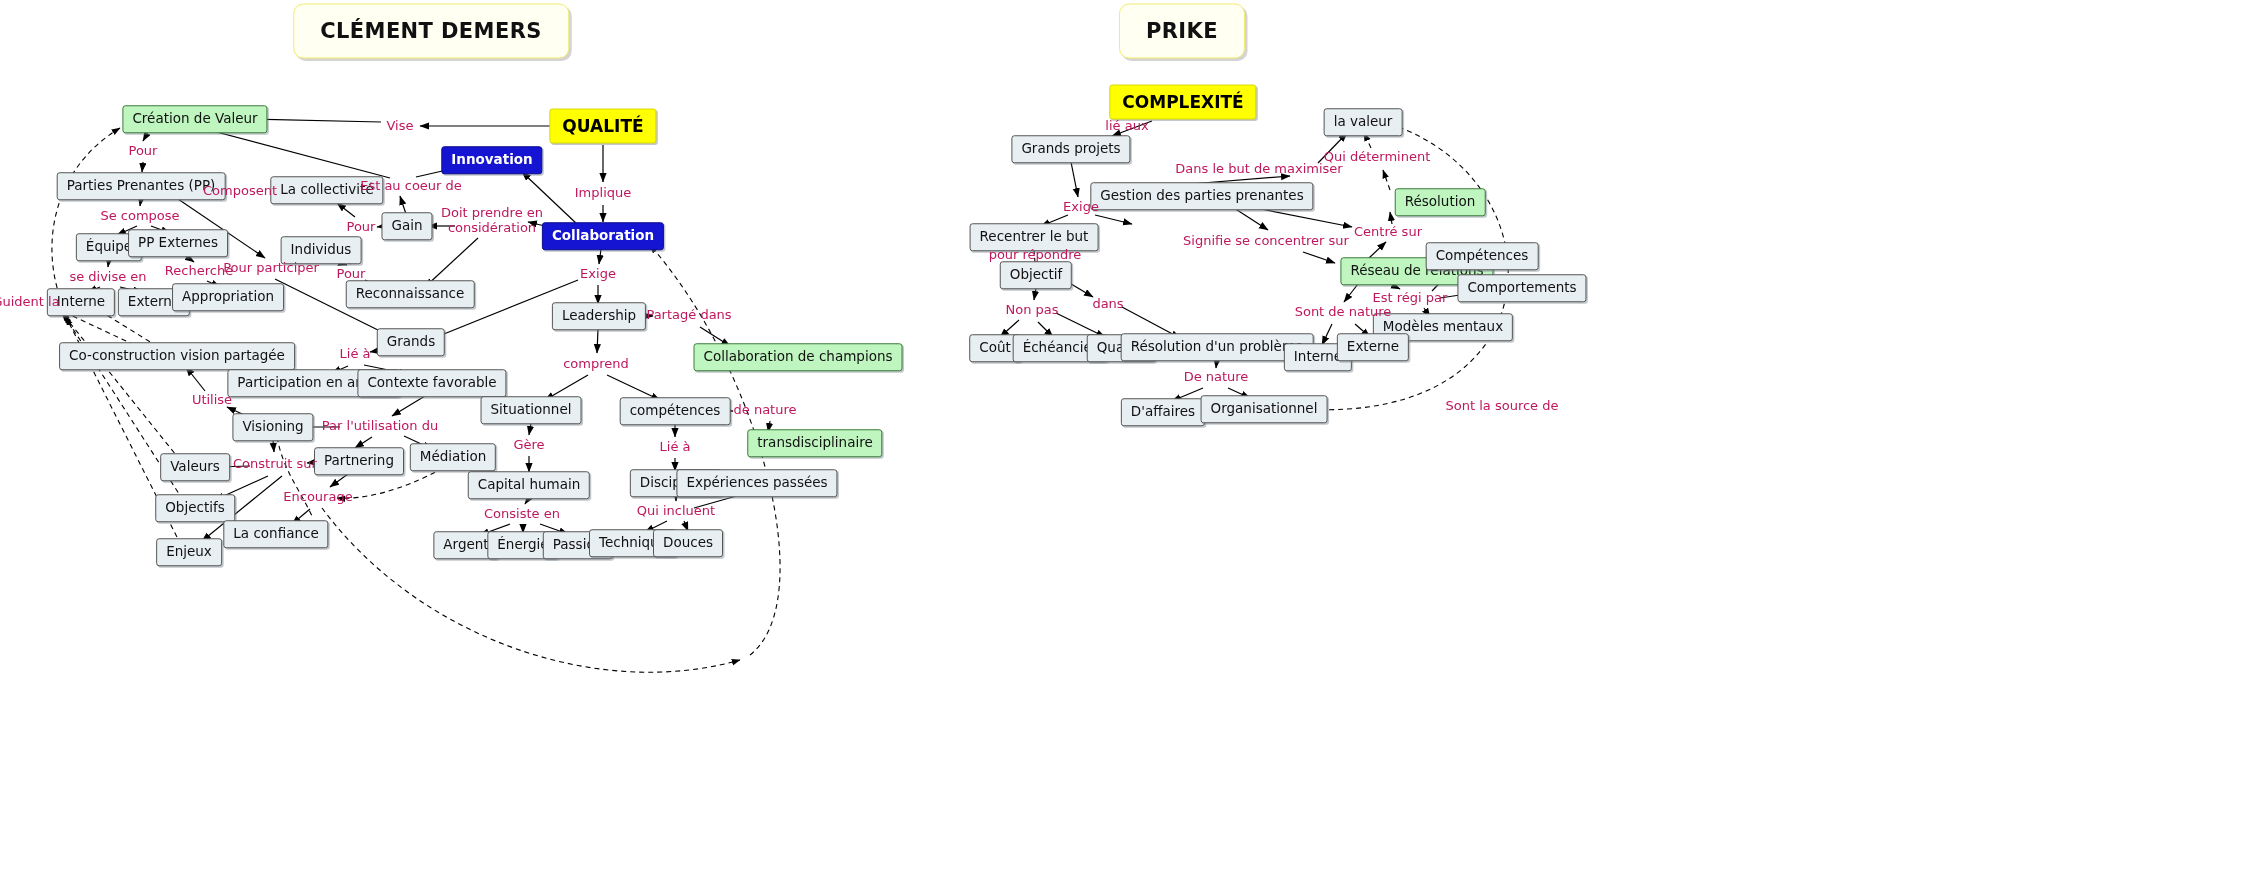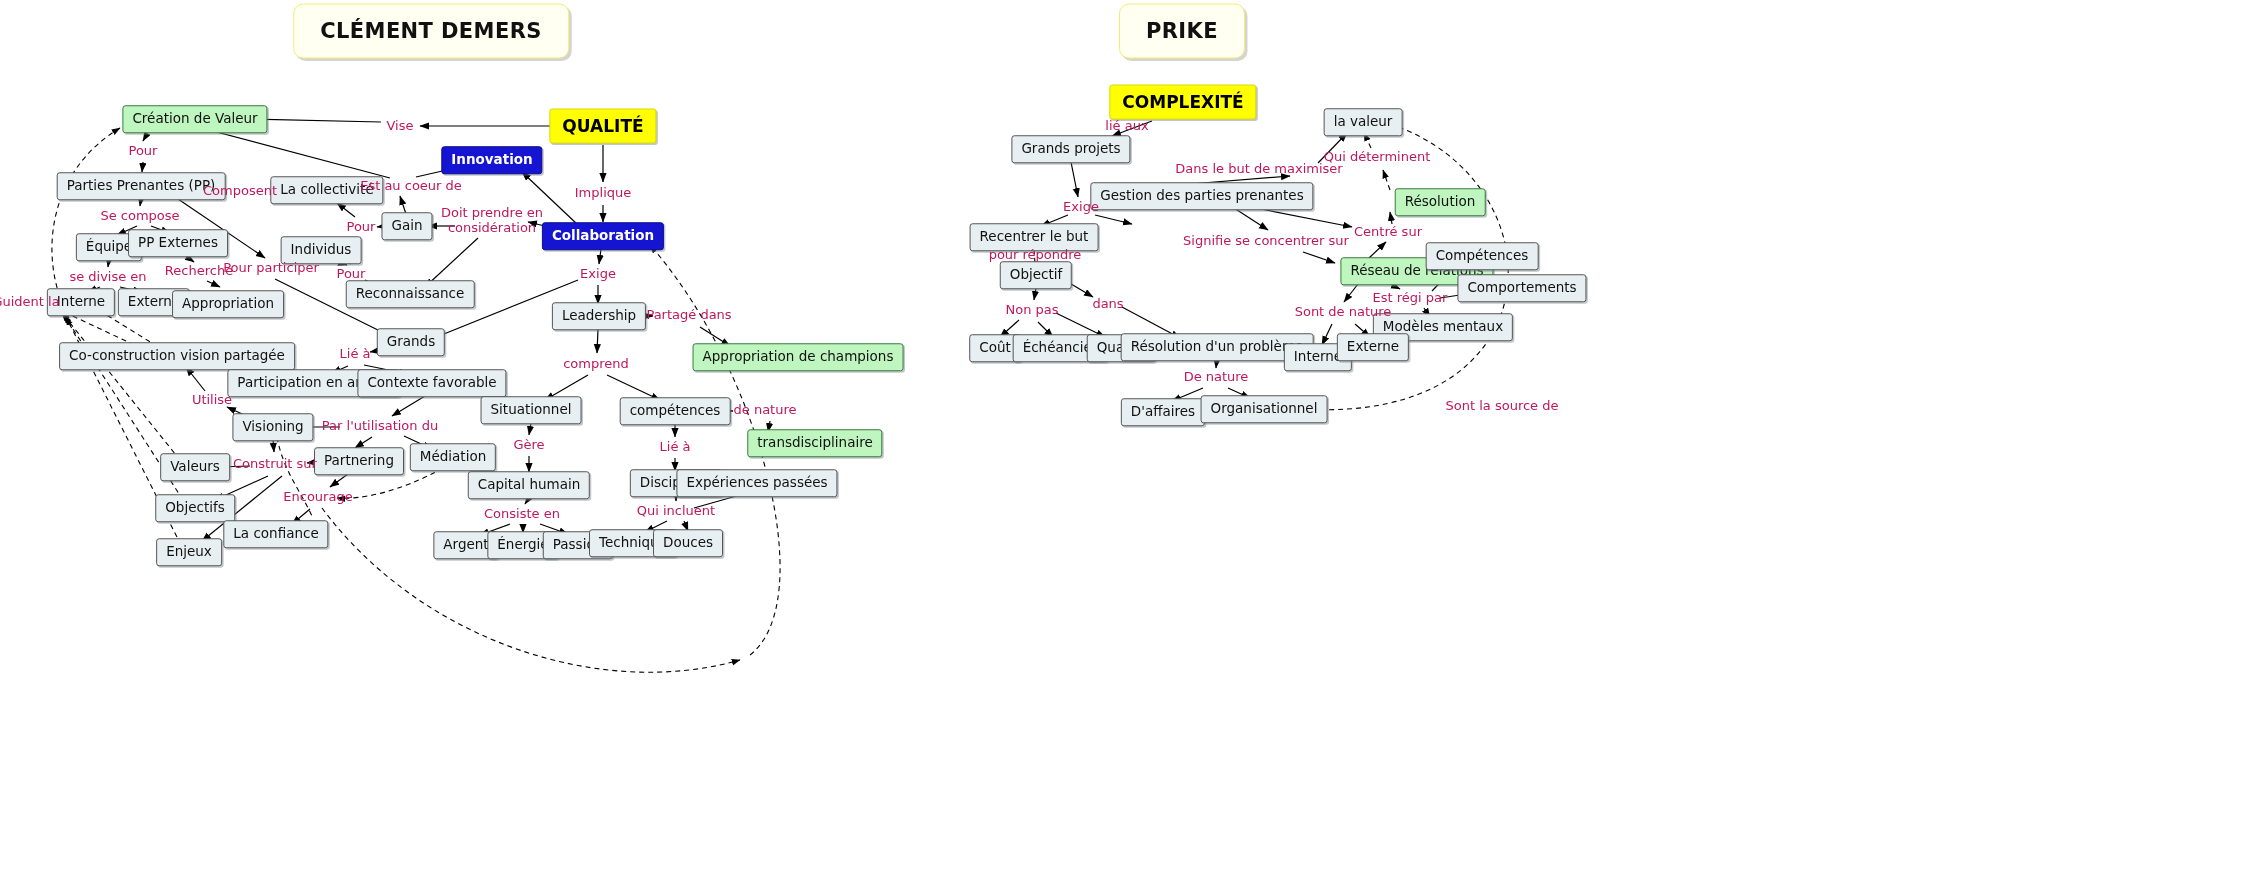--- a/index.html
+++ b/index.html
@@ -210,25 +210,25 @@
 <div class="node blue" style="left:492px;top:160px">Innovation</div>
 <div class="node blue" style="left:603px;top:236px">Collaboration</div>
 <div class="node" style="left:141px;top:186px">Parties Prenantes (PP)</div>
 <div class="node" style="left:327px;top:190px">La collectivité</div>
 <div class="node" style="left:407px;top:226px">Gain</div>
 <div class="node" style="left:109px;top:247px">Équipe</div>
 <div class="node" style="left:178px;top:243px">PP Externes</div>
 <div class="node" style="left:321px;top:250px">Individus</div>
 <div class="node" style="left:81px;top:302px">Interne</div>
 <div class="node" style="left:154px;top:302px">Externe</div>
-<div class="node" style="left:228px;top:304px">Appropriation</div>
+<div class="node" style="left:228px;top:297px">Appropriation</div>
 <div class="node" style="left:410px;top:294px">Reconnaissance</div>
 <div class="node" style="left:411px;top:342px">Grands</div>
 <div class="node" style="left:599px;top:316px">Leadership</div>
-<div class="node green" style="left:750px;top:357px">Appropriation de champions</div>
+<div class="node green" style="left:750px;top:357px">Collaboration de champions</div>
 <div class="node" style="left:177px;top:356px">Co-construction vision partagée</div>
 <div class="node" style="left:314px;top:383px">Participation en amont</div>
 <div class="node" style="left:432px;top:383px">Contexte favorable</div>
 <div class="node" style="left:531px;top:410px">Situationnel</div>
 <div class="node" style="left:675px;top:411px">compétences</div>
 <div class="node green" style="left:767px;top:443px">transdisciplinaire</div>
 <div class="node" style="left:273px;top:427px">Visioning</div>
 <div class="node" style="left:453px;top:457px">Médiation</div>
 <div class="node" style="left:359px;top:461px">Partnering</div>
 <div class="node" style="left:195px;top:467px">Valeurs</div>

